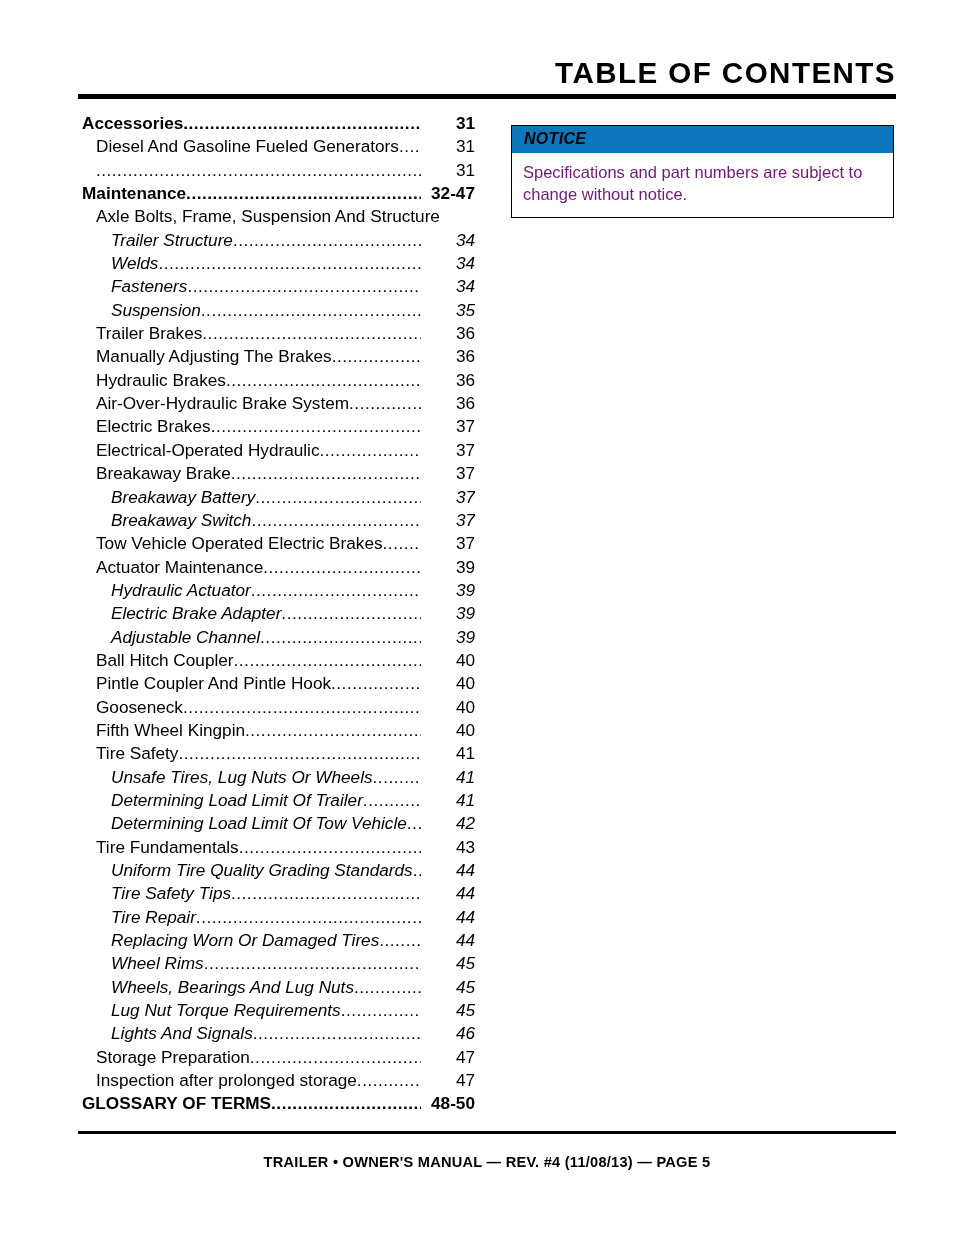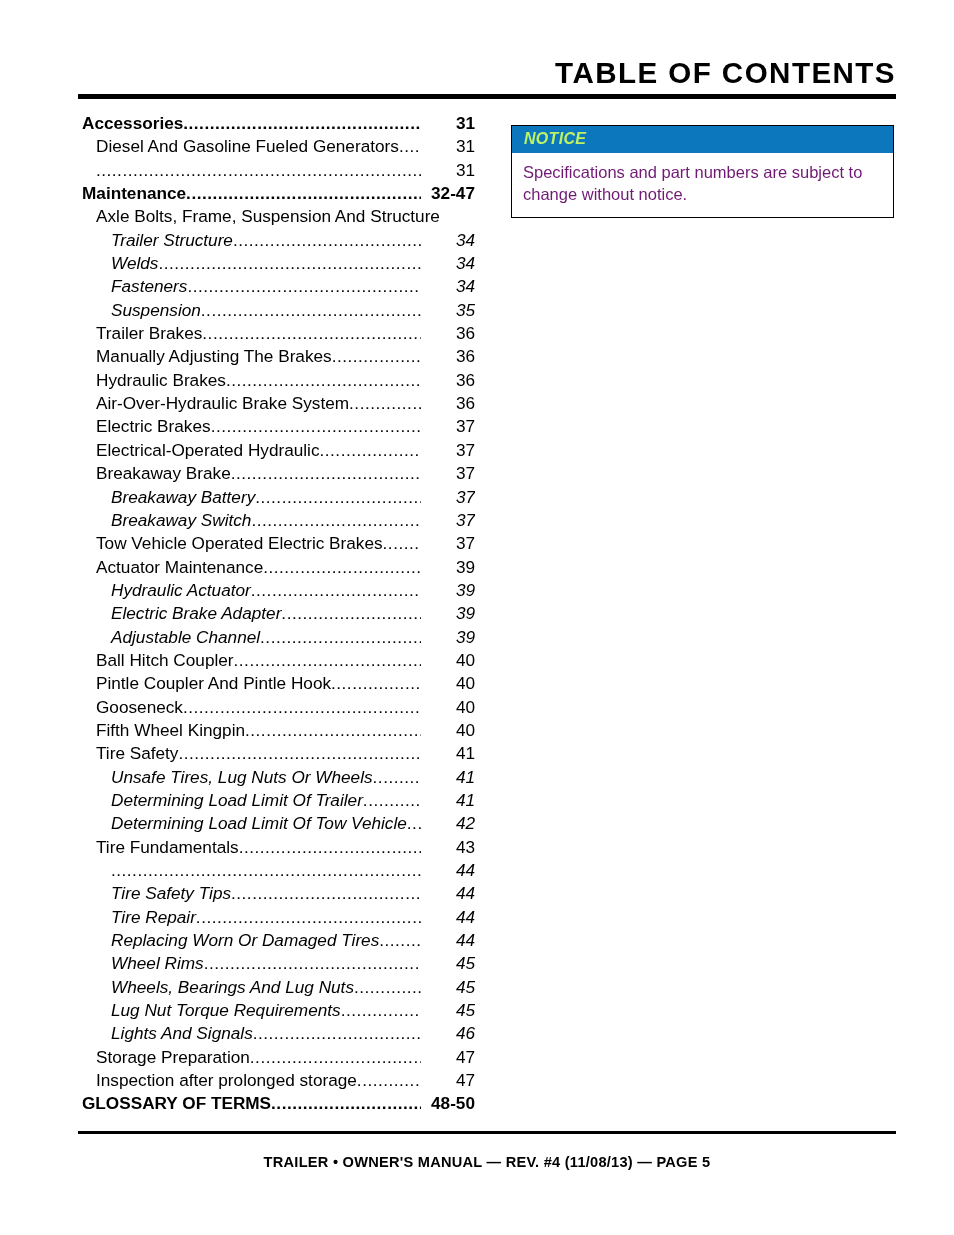--- a/index.html
+++ b/index.html
@@ -96,21 +96,21 @@
     position: absolute;
     left: 433px;
     top: 12px;
     width: 383px;
     border: 1.5px solid #000000;
     box-sizing: border-box;
     background: #ffffff;
   }
   #notice-header {
     background: #0c77bd;
-    color: #bef264;
+    color: #000000;
     font-style: italic;
     font-weight: bold;
     font-size: 16px;
     padding: 4px 0 5px 12px;
     letter-spacing: 0.3px;
   }
   #notice-body {
     padding: 8px 11px 12px 11px;
     font-size: 16.5px;
     line-height: 22px;
@@ -301,20 +301,21 @@
         <span class="label">Determining Load Limit Of Tow Vehicle</span>
         <span class="dots">.......................................................................................................................................................................................................</span>
         <span class="pageno" style="min-width: 48.9688px;">42</span>
       </div>
       <div class="toc-row lvl2">
         <span class="label">Tire Fundamentals</span>
         <span class="dots">.......................................................................................................................................................................................................</span>
         <span class="pageno" style="min-width: 48.9688px;">43</span>
       </div>
       <div class="toc-row lvl3">
+        <span class="label">Uniform Tire Quality Grading Standards</span>
         <span class="dots">.......................................................................................................................................................................................................</span>
         <span class="pageno" style="min-width: 48.9688px;">44</span>
       </div>
       <div class="toc-row lvl3">
         <span class="label">Tire Safety Tips</span>
         <span class="dots">.......................................................................................................................................................................................................</span>
         <span class="pageno" style="min-width: 48.9688px;">44</span>
       </div>
       <div class="toc-row lvl3">
         <span class="label">Tire Repair</span>

